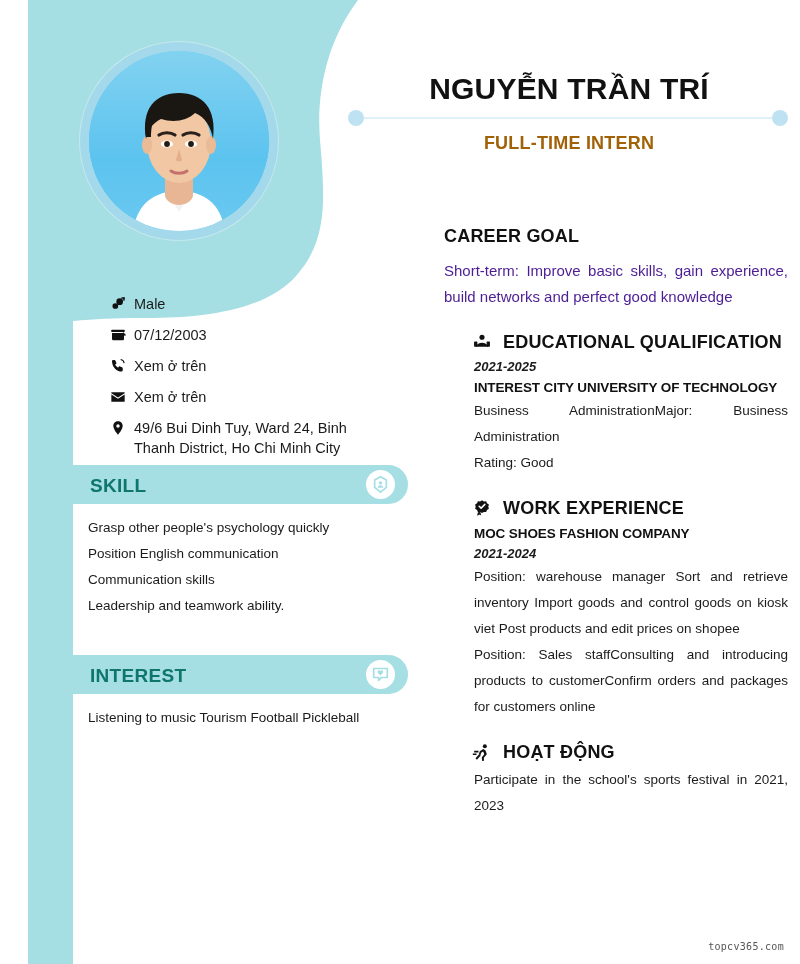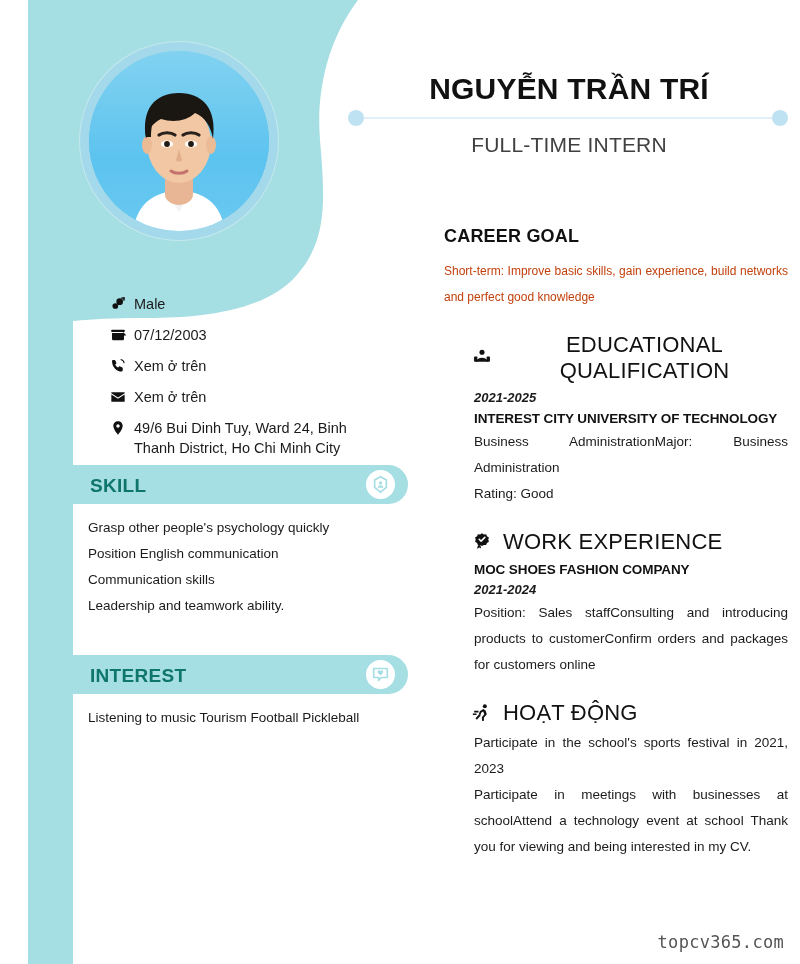--- a/index.html
+++ b/index.html
@@ -46,21 +46,21 @@
     position:absolute;left:14px;right:14px;top:7px;height:2px;background:#dff0f8;
   }
   .title-line .dot{
     position:absolute;top:0;width:16px;height:16px;border-radius:50%;
     background:#bfe2f2;
   }
   .title-line .dot.left{left:0;}
   .title-line .dot.right{right:0;}
   .role{
     position:absolute;left:396px;top:133px;width:290px;text-align:center;
-    font-size:21px;font-weight:normal;color:#404040;z-index:4;letter-spacing:.2px;
+    font-size:18px;font-weight:bold;color:#a16207;z-index:4;letter-spacing:.2px;
   }
 
   
   .contact{position:absolute;left:82px;top:294px;width:280px;z-index:4;}
   .c-row{display:flex;align-items:flex-start;margin-bottom:11px;}
   .c-ic{width:24px;min-width:24px;height:19px;display:flex;align-items:center;justify-content:flex-start;}
   .c-ic svg{display:block;}
   .c-tx{font-size:14.5px;line-height:20px;color:#1b1b1b;}
 
   
@@ -77,37 +77,37 @@
     position:absolute;right:13px;top:5px;width:29px;height:29px;border-radius:50%;
     background:#ffffff;display:flex;align-items:center;justify-content:center;
   }
   .lsec-head .badge svg{display:block;}
   .lsec-body{position:absolute;left:60px;width:320px;z-index:4;}
   .lsec-body .li{font-size:13.5px;line-height:26px;color:#1b1b1b;}
 
   
   .rcol{position:absolute;left:416px;top:226px;width:344px;z-index:4;}
   .r-h1{font-size:18px;font-weight:bold;color:#111;letter-spacing:.2px;margin:0 0 11px 0;}
-  .r-goal{font-size:12px;line-height:26px;text-align:justify;color:#c2410c;margin:0;}
+  .r-goal{font-size:15px;line-height:26px;text-align:justify;color:#4c1d95;margin:0;}
 
   .r-block{margin-top:22px;padding-left:30px;position:relative;}
   .r-block .sec-ic{position:absolute;left:28px;top:4px;width:22px;height:20px;}
   .r-block .sec-ic svg{display:block;}
   .r-sechead{
     display:flex;align-items:center;gap:9px;margin:0 0 4px -30px;padding-left:28px;
-    font-size:22px;font-weight:normal;color:#111;letter-spacing:.2px;text-align:center;
+    font-size:18px;font-weight:bold;color:#111;letter-spacing:.2px;text-align:center;
   }
   .r-date{font-size:13px;font-style:italic;font-weight:bold;color:#1b1b1b;line-height:20px;}
   .r-org{font-size:13.5px;font-weight:bold;color:#111;line-height:21px;letter-spacing:-.1px;}
   .r-para{font-size:13.5px;line-height:26px;text-align:justify;color:#1b1b1b;margin:0;}
 
   .watermark{
     position:absolute;right:44px;bottom:12px;z-index:5;
     font-family:"DejaVu Sans Mono","Liberation Mono",monospace;
-    font-size:17px;color:#555;letter-spacing:.3px;
+    font-size:10px;color:#555;letter-spacing:.3px;
   }
 </style>
 </head>
 <body>
 
 <div id="cv">
 
   <div class="bg-layer">
     <svg viewBox="0 0 800 964" xmlns="http://www.w3.org/2000/svg">
 
@@ -281,36 +281,36 @@
           <svg width="20" height="18" viewBox="0 0 24 24" fill="#111">
             <path d="M12 1.6l2.5 1.6 3-.2 1.1 2.8 2.6 1.5-.8 2.9.8 2.9-2.6 1.5-1.1 2.8-3-.2L12 18.8l-2.5-1.6-3 .2-1.1-2.8-2.6-1.5.8-2.9-.8-2.9L5.4 5.8l1.1-2.8 3 .2z"></path>
             <path d="M8.2 9.6l2.6 2.6 5-5" stroke="#fff" stroke-width="2" fill="none" stroke-linecap="round" stroke-linejoin="round"></path>
             <path d="M6.6 17.8l-1.2 4.6 3.3-1.6 2.3 1.2-1.3-4.6z"></path>
           </svg>
         </span>
         <span>WORK EXPERIENCE</span>
       </div>
       <div class="r-org">MOC SHOES FASHION COMPANY</div>
       <div class="r-date">2021-2024</div>
+      <p class="r-para">Position: warehouse manager Sort and retrieve inventory Import goods and control goods on kiosk viet Post products and edit prices on shopee</p>
       <p class="r-para">Position: Sales staffConsulting and introducing products to customerConfirm orders and packages for customers online</p>
     </div>
 
     <div class="r-block">
       <div class="r-sechead">
         <span class="sec-ic" style="position:static;">
           <svg width="20" height="20" viewBox="0 0 24 24" fill="#111">
             <circle cx="15.4" cy="4" r="2.4"></circle>
             <path d="M13.6 7.2L9.4 9.8l-1.4 4 2.2.7 1-3 2.2-1.2 1.4 3.2-3 3.6.3 4.5 2.3-.2-.2-3.6 3.6-4.3-1.6-4.6z"></path>
             <path d="M8.6 13.6l-4.4 4.8 1.7 1.6 4.6-5z"></path>
             <path d="M2.6 9.4h5.2v2H2.6zM1 12.6h4.4v1.8H1z"></path>
           </svg>
         </span>
         <span>HOẠT ĐỘNG</span>
       </div>
       <p class="r-para">Participate in the school's sports festival in 2021, 2023</p>
-      <p class="r-para">Participate in meetings with businesses at schoolAttend a technology event at school Thank you for viewing and being interested in my CV.</p>
     </div>
 
   </div>
 
   <div class="watermark">topcv365.com</div>
 
 </div>
 
 </body></html>

